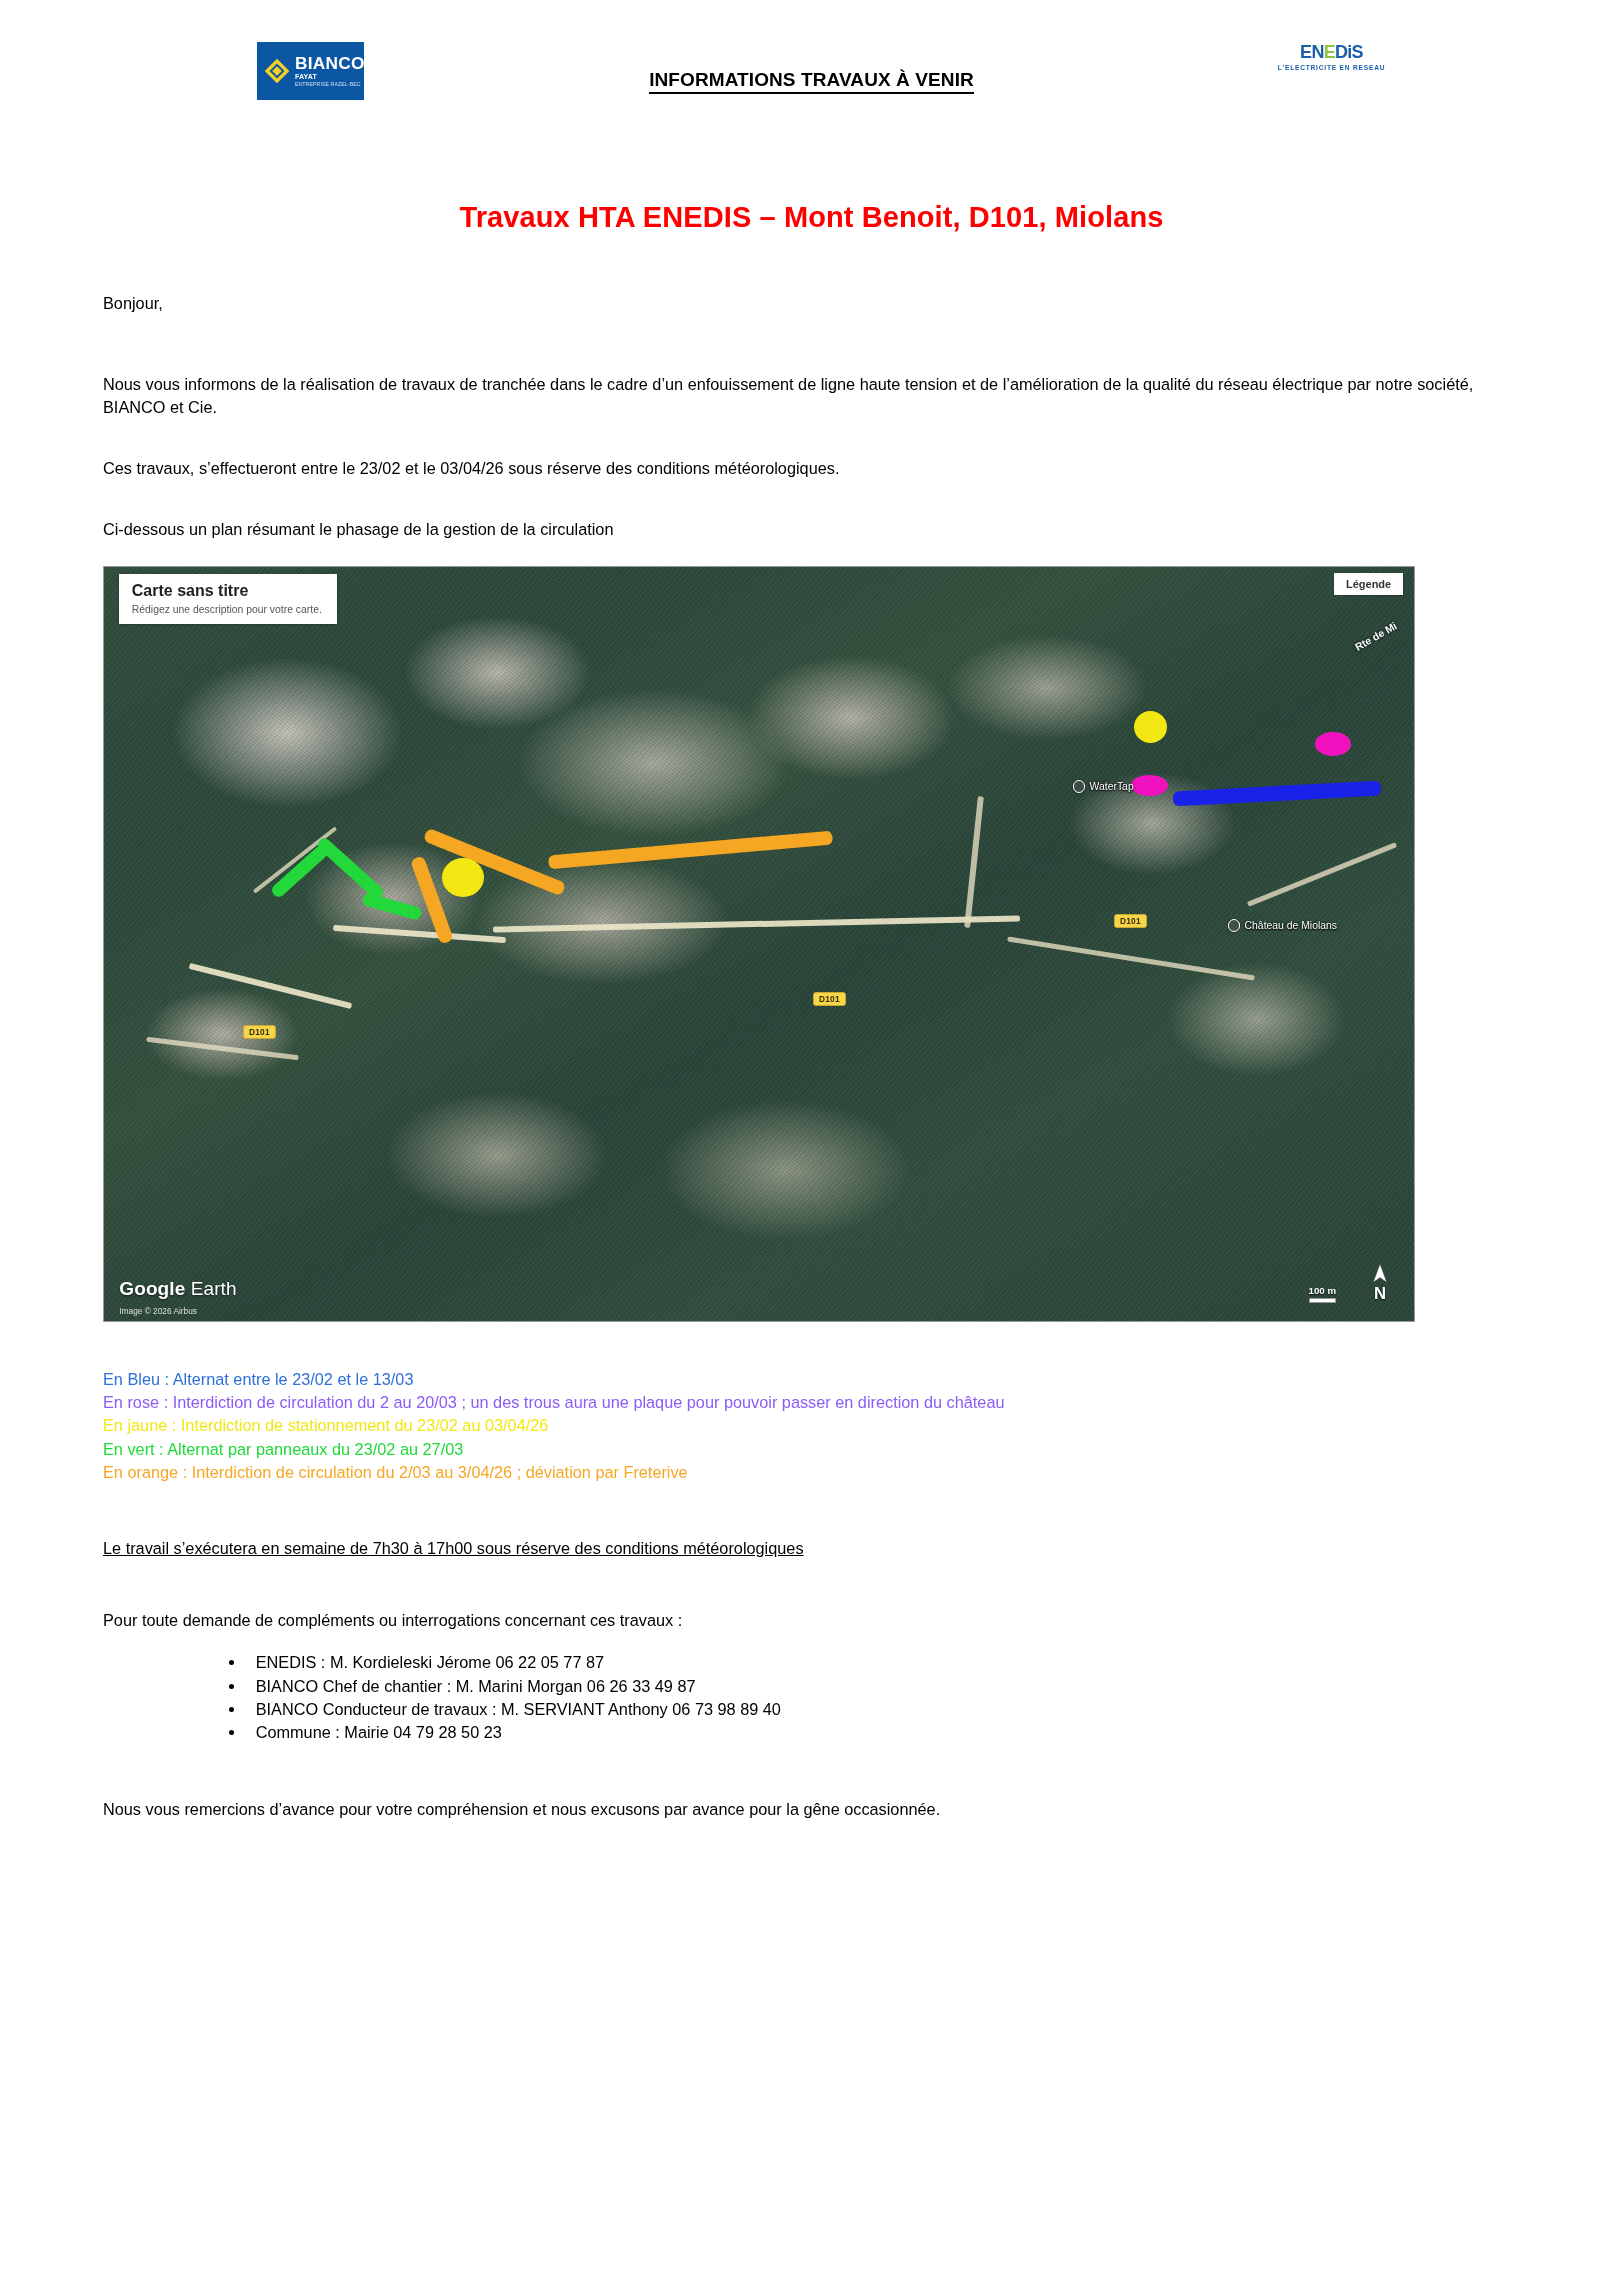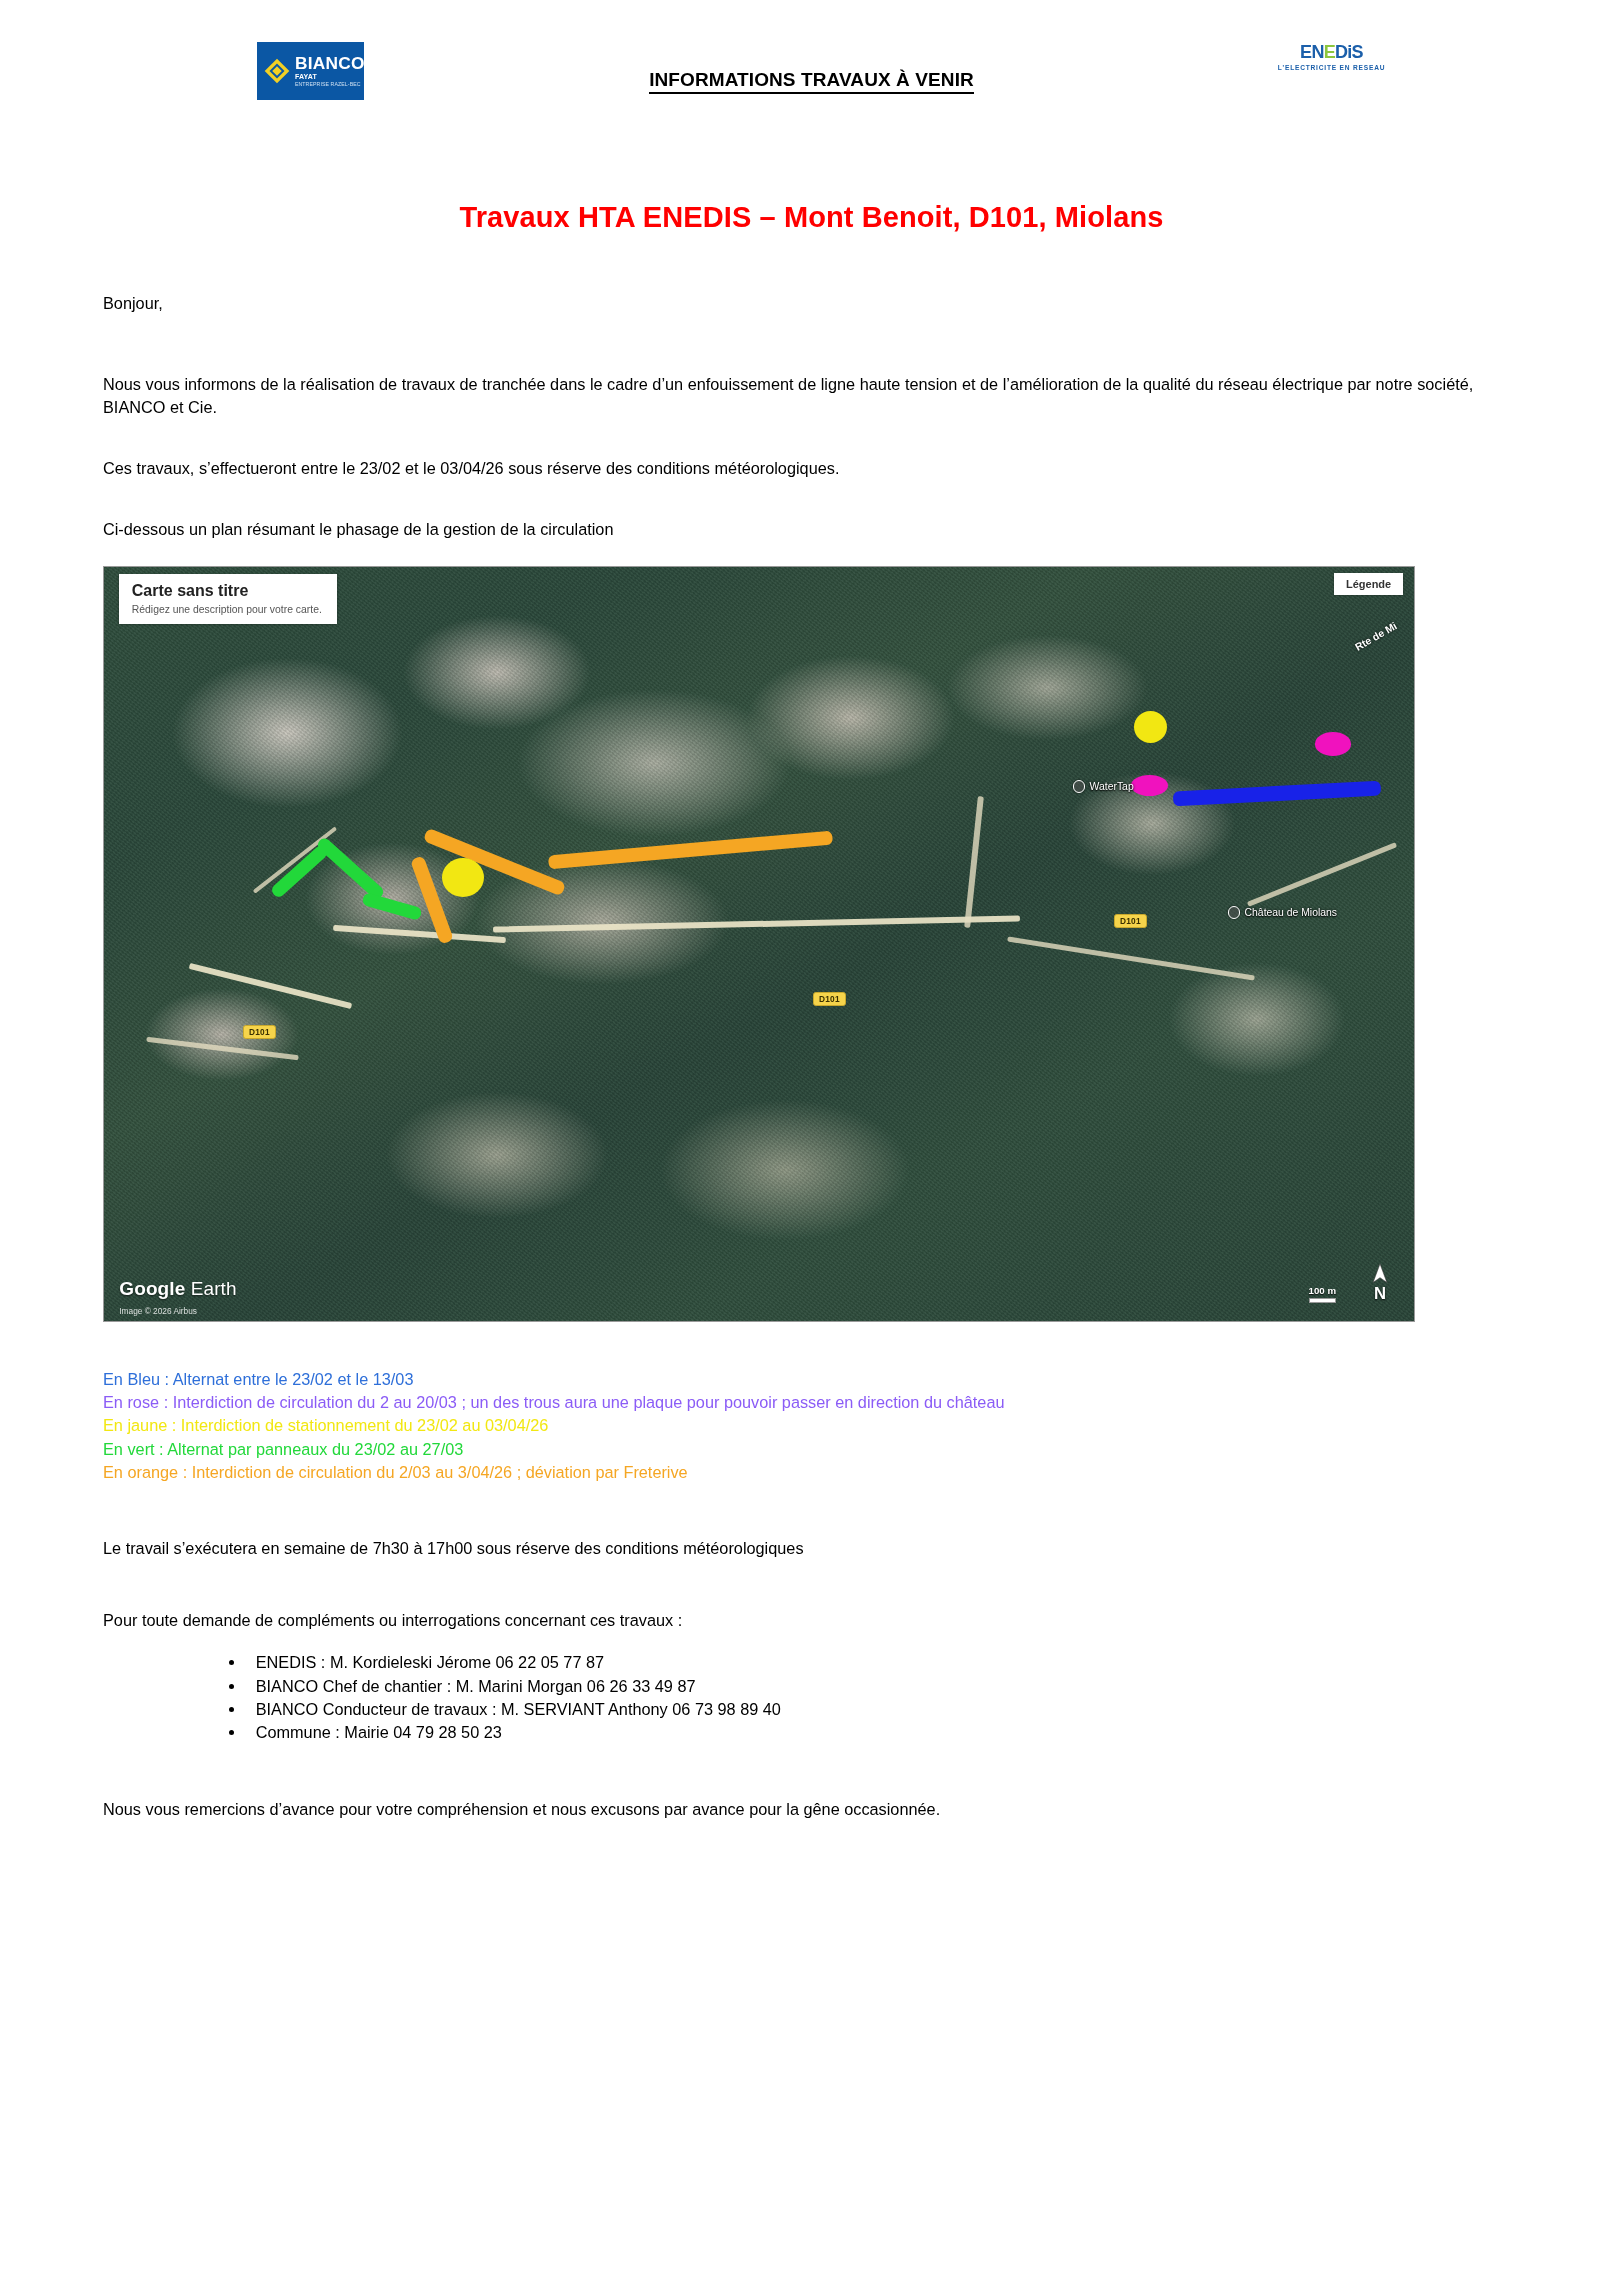--- a/index.html
+++ b/index.html
@@ -322,21 +322,21 @@
     margin-top: 46px;
     padding: 0 103px;
   }
   .legend-line {
     font-size: 16.3px;
     line-height: 1.42;
     white-space: nowrap;
   }
 
   
-  .p-hours    { margin-top: 53px; }
+  .p-hours    { margin-top: 53px; text-decoration: underline; }
   .p-contact  { margin-top: 49px; }
 
   .contact-list {
     margin: 18px 0 0 0;
     padding-left: 143px;
     list-style: disc;
   }
   .contact-list li {
     font-size: 16.3px;
     line-height: 1.44;
@@ -419,21 +419,21 @@
     <div class="blob blob-magenta" style="left:1027px; top:208px; width:37px; height:21px;"></div>
 
     <div class="road-badge" style="left:1010px; top:347px;">D101</div>
     <div class="road-badge" style="left:709px; top:425px;">D101</div>
     <div class="road-badge" style="left:139px; top:458px;">D101</div>
 
     <div class="map-poi" style="left:969px; top:213px;">
       <span class="poi-dot"></span>
       <span>WaterTap</span>
     </div>
-    <div class="map-poi" style="left:1124px; top:339px;">
+    <div class="map-poi" style="left:1124px; top:352px;">
       <span class="poi-dot"></span>
       <span>Château de Miolans</span>
     </div>
     <div class="map-roadname" style="left:1249px; top:64px; transform:rotate(-30deg);">Rte de Mi</div>
 
     <div class="map-card">
       <div class="map-card-title">Carte sans titre</div>
       <div class="map-card-desc">Rédigez une description pour votre carte.</div>
     </div>
 

